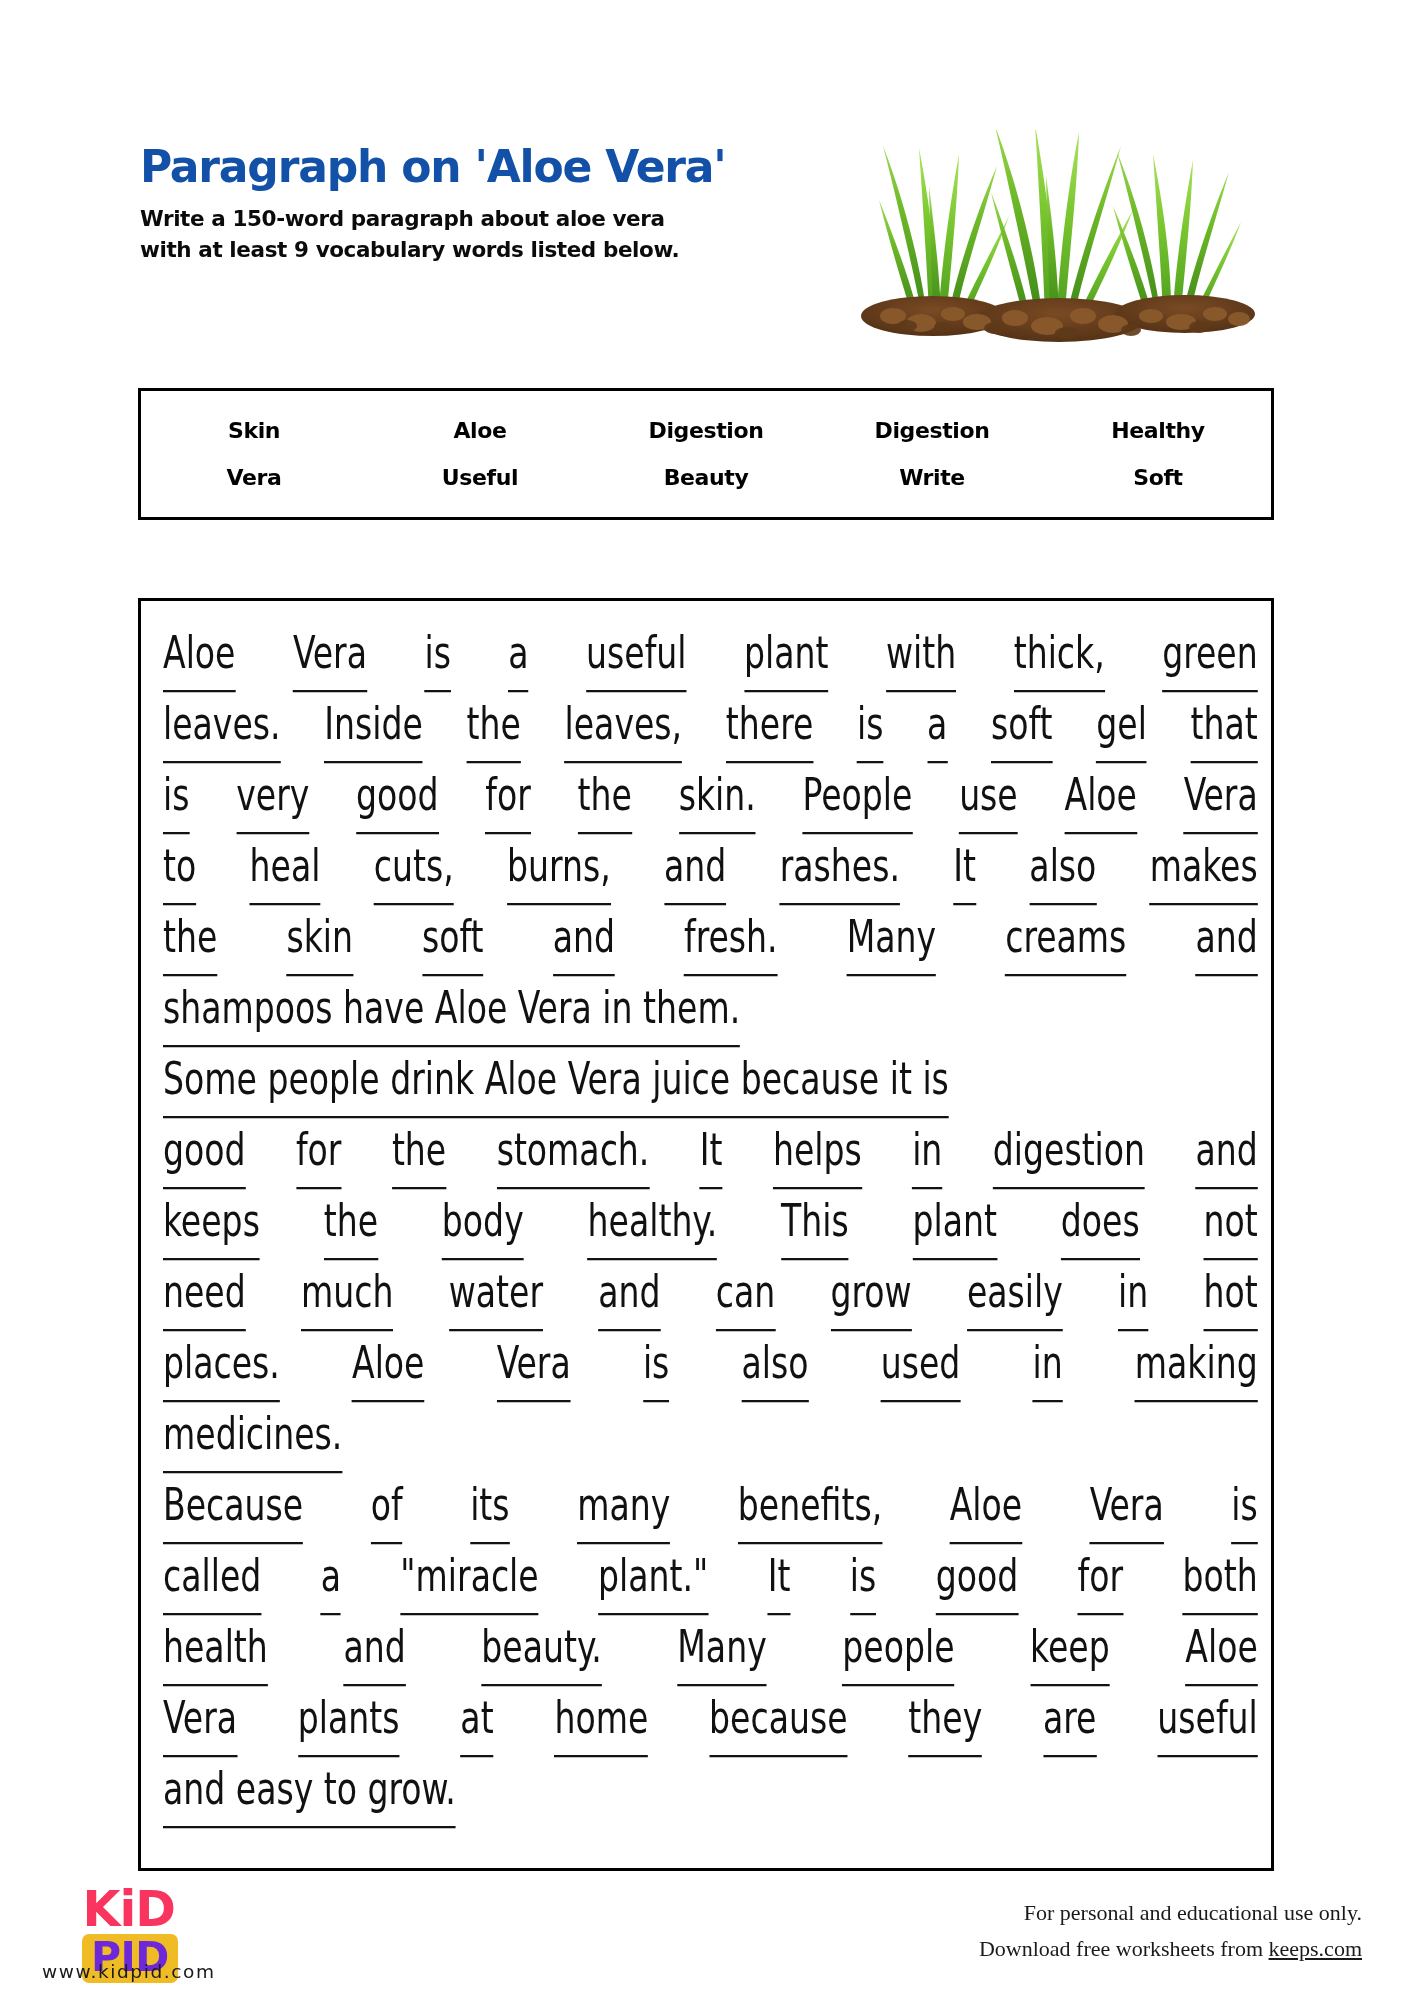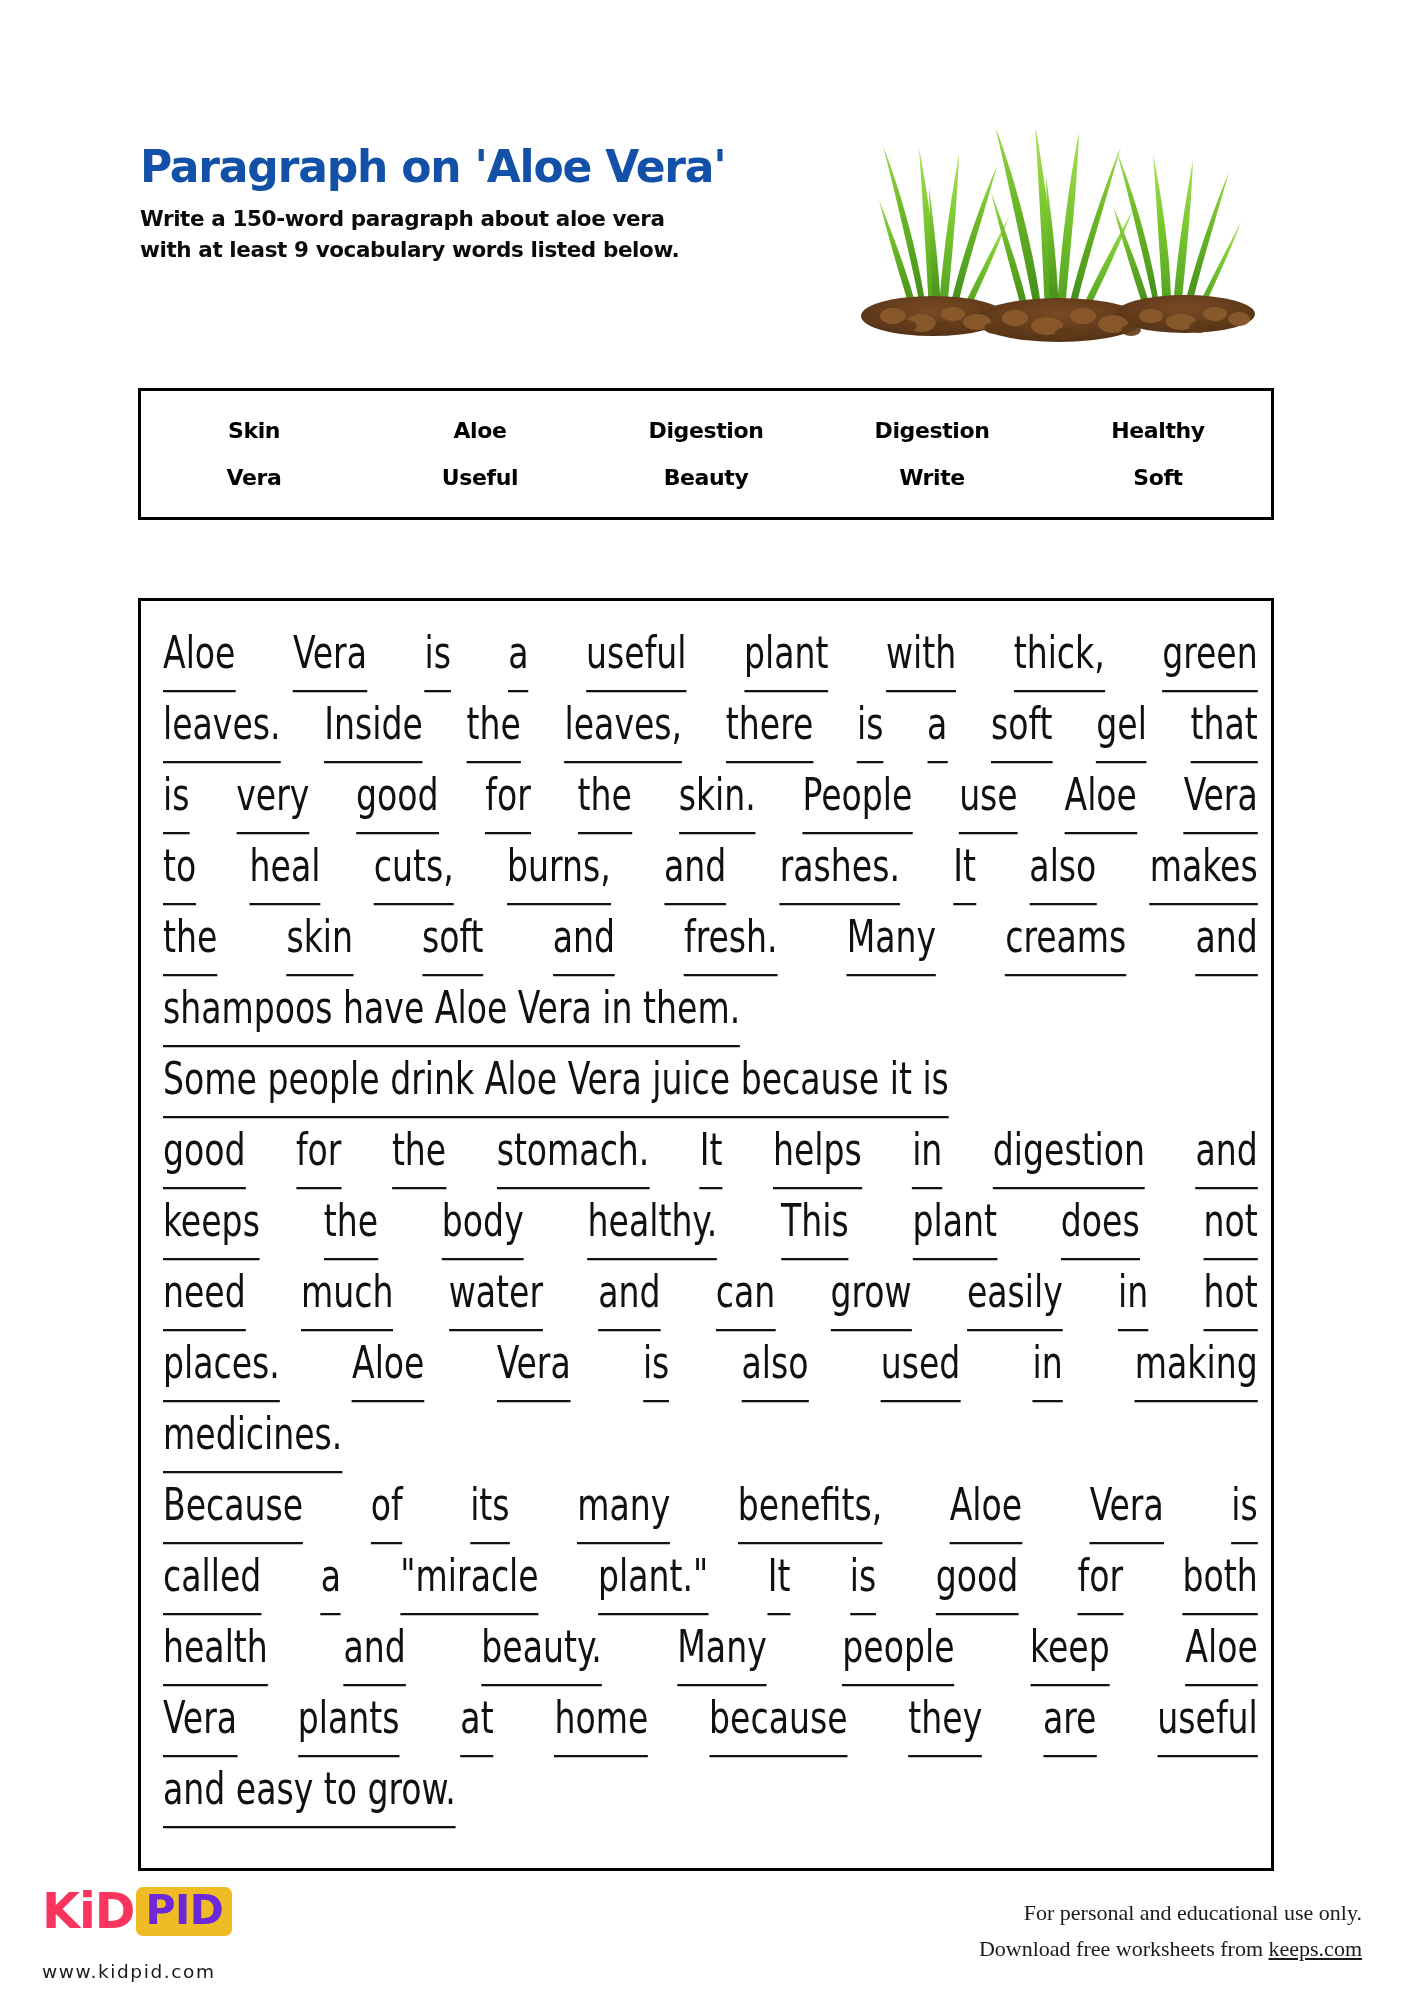--- a/index.html
+++ b/index.html
@@ -131,20 +131,21 @@
   }
   .logo-wrap {
     position: absolute;
     left: 42px;
     top: 0px;
   }
   .logo-mark {
     display: flex;
     align-items: center;
     height: 52px;
+    flex-direction: column;
   }
   .logo-kid {
     font-family: "DejaVu Sans", sans-serif;
     font-size: 49px;
     font-weight: bold;
     color: #f9345e;
     letter-spacing: -1px;
     line-height: 1;
   }
   .logo-pid {

